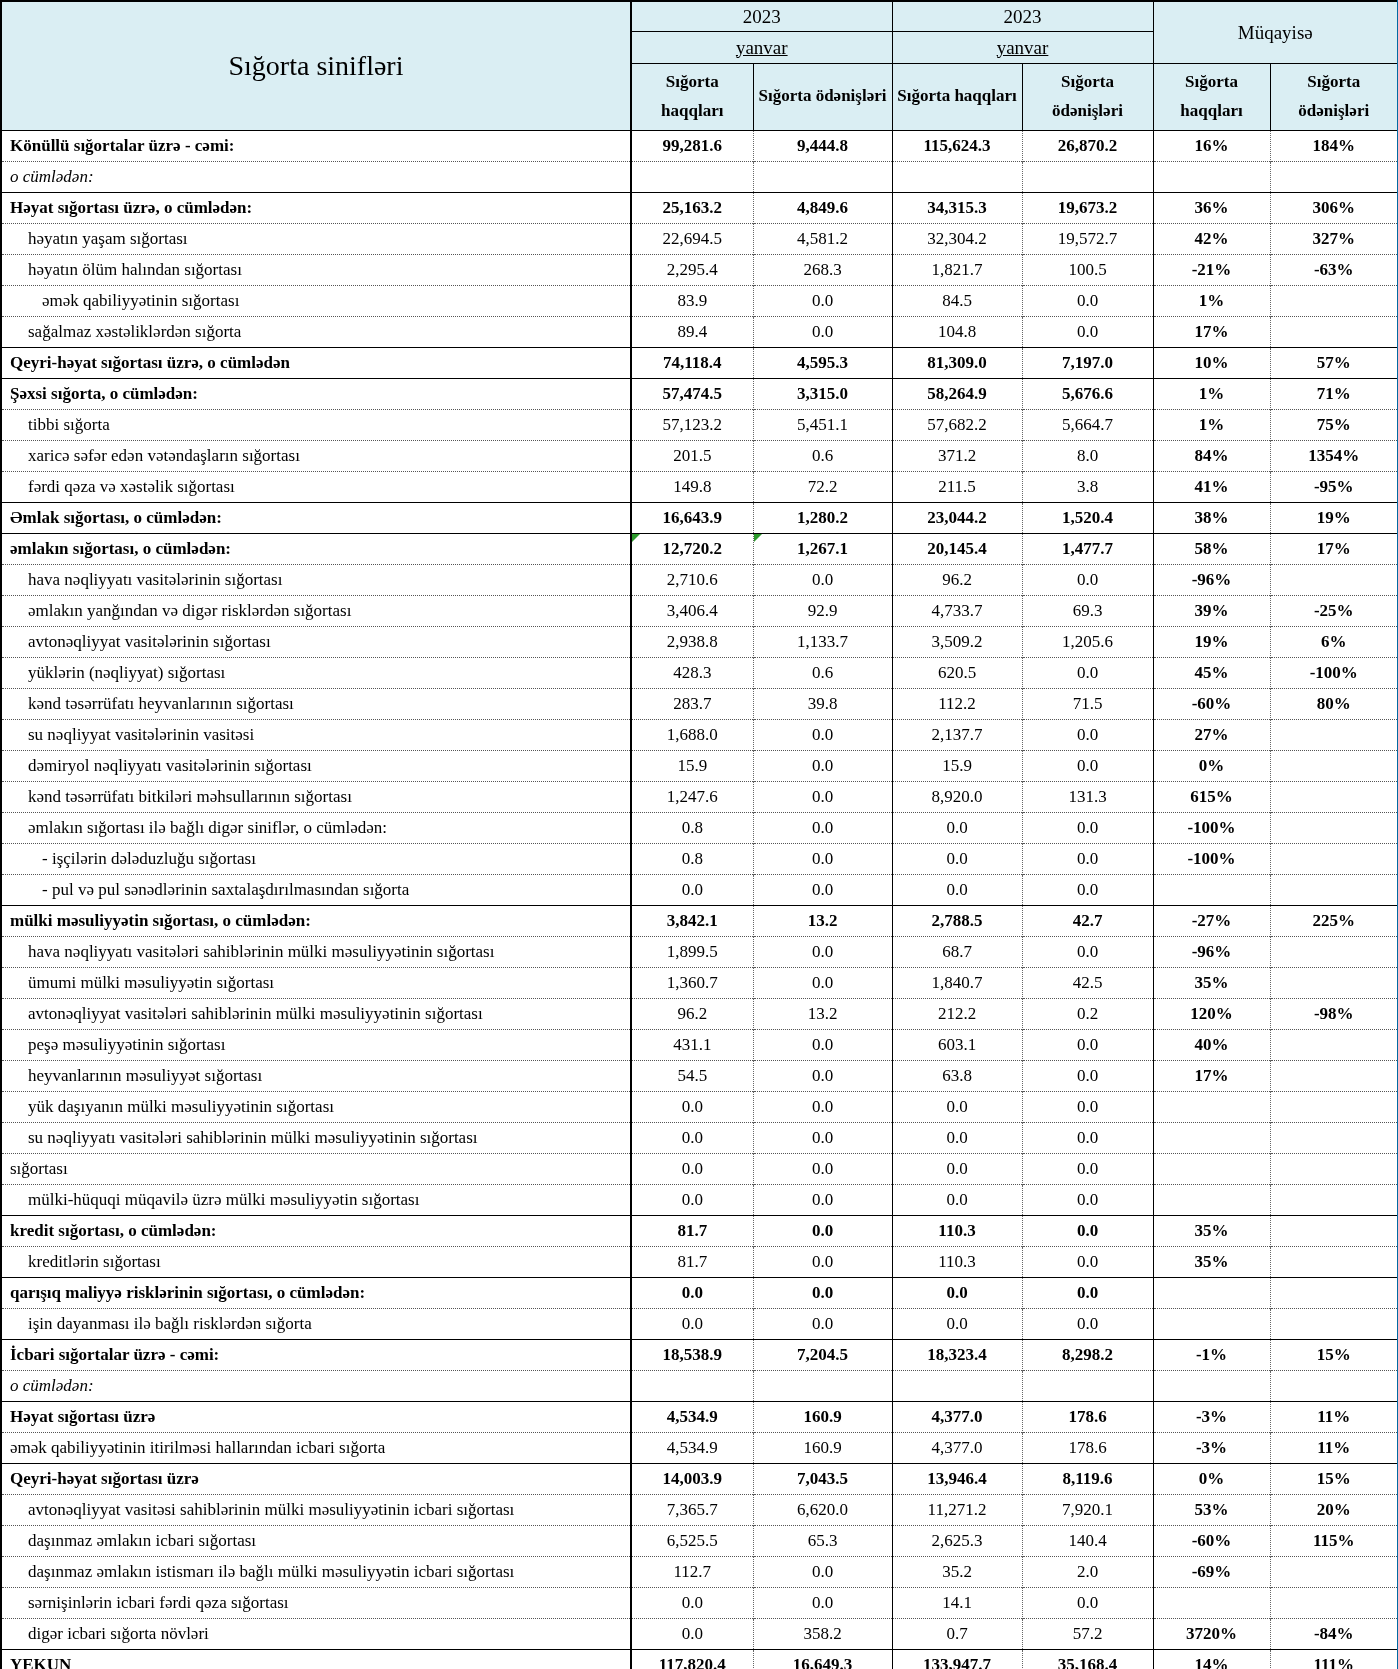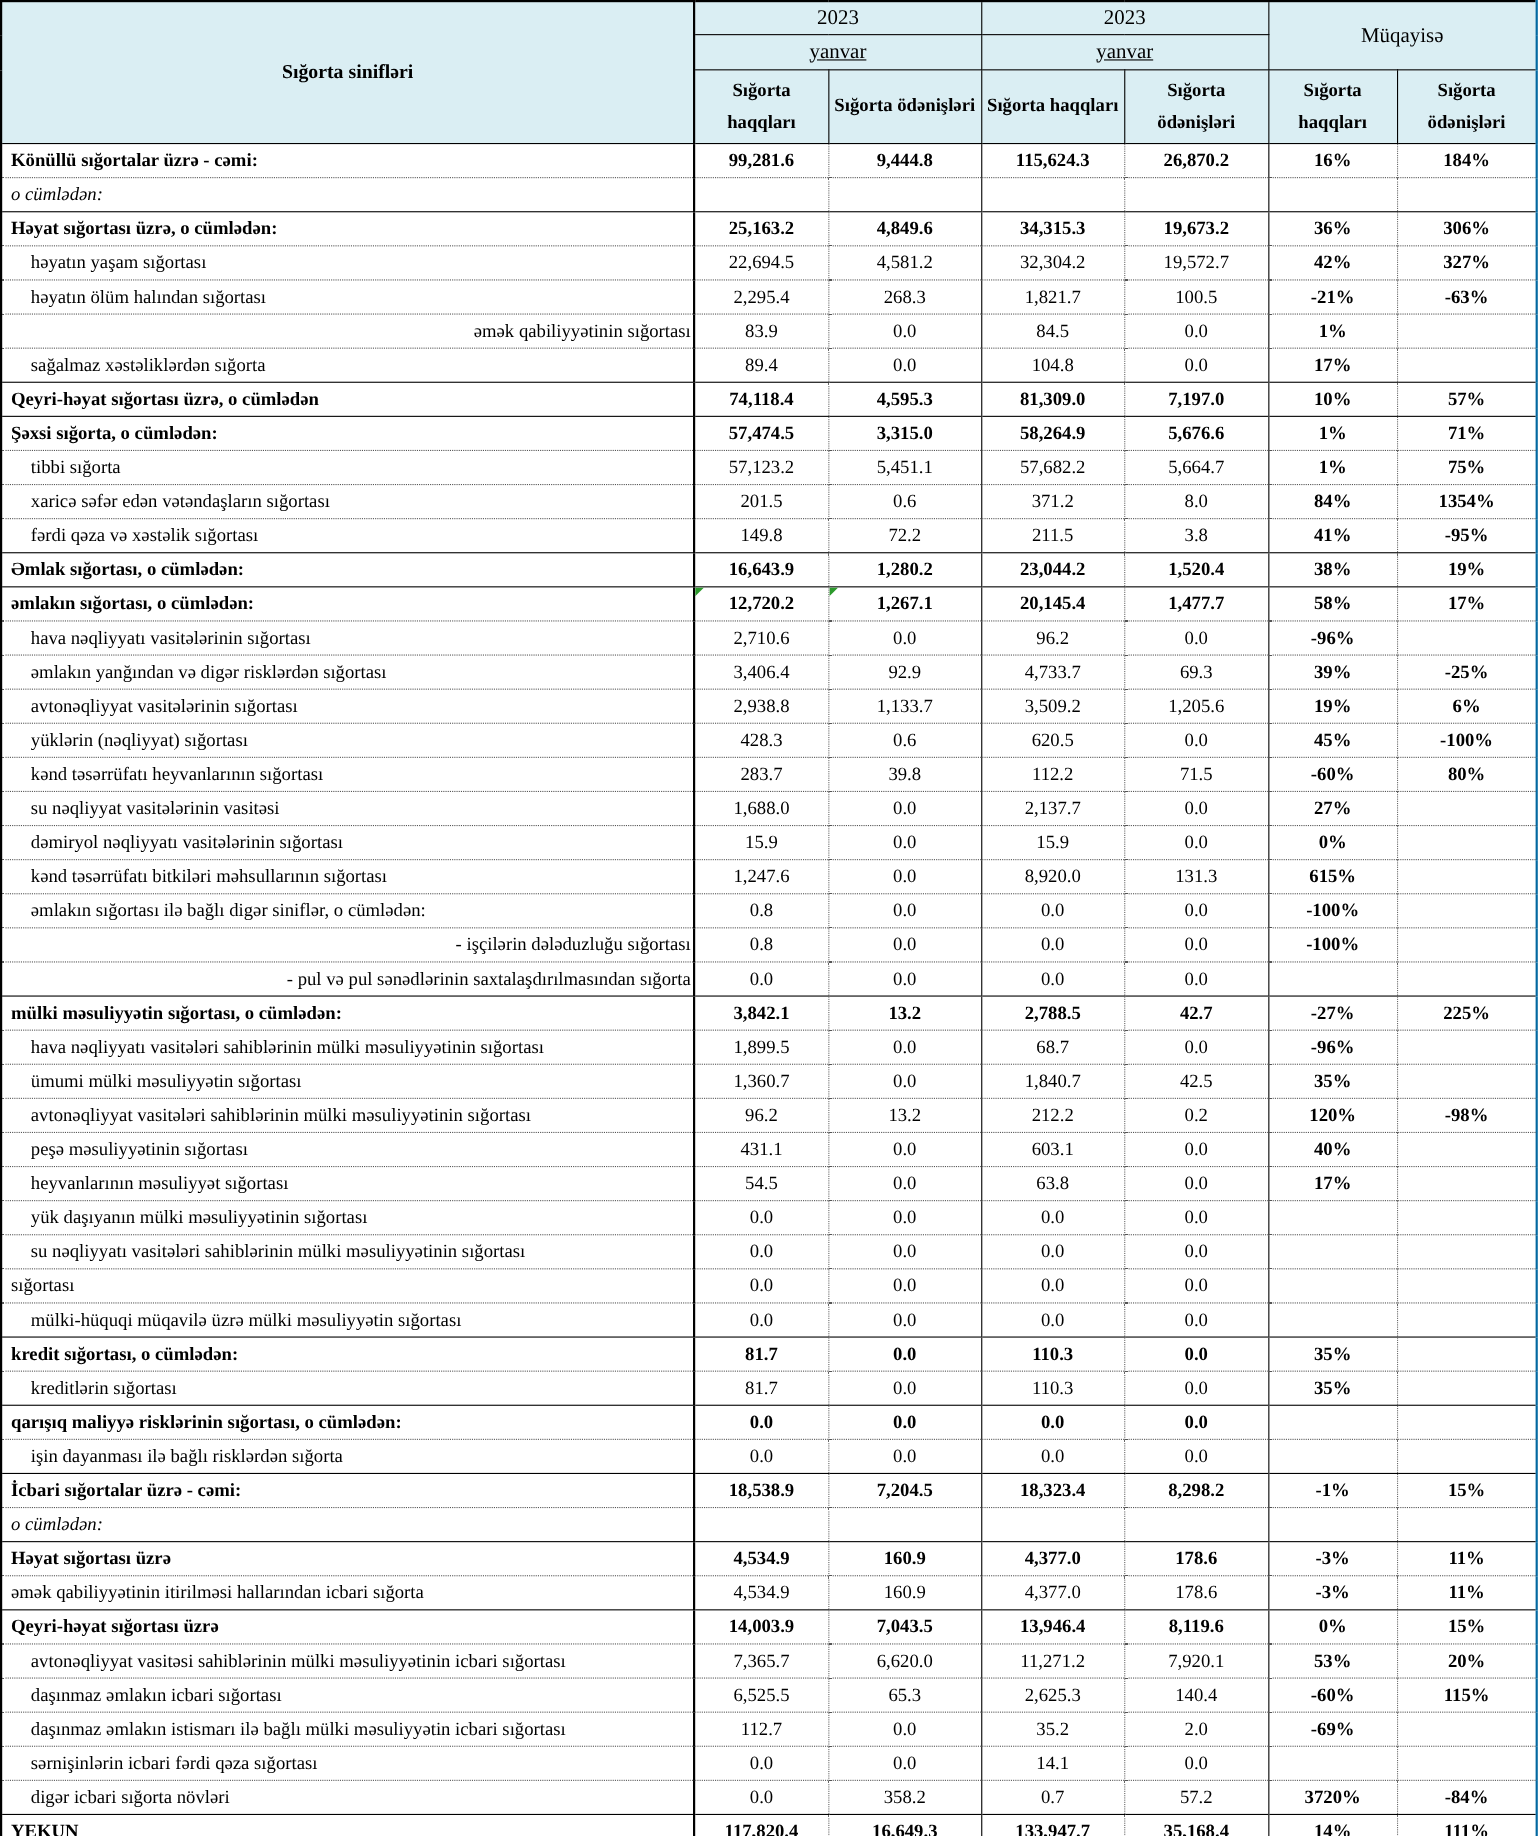--- a/index.html
+++ b/index.html
@@ -4,43 +4,43 @@
 <style>
   html,body{margin:0;padding:0;background:#fff;}
   body{font-family:"Liberation Serif","DejaVu Serif",serif;color:#000;}
   #sheet{width:1398px;}
   table{border-collapse:collapse;table-layout:fixed;width:1398px;}
   col.c-name{width:630px;}
   col.c1{width:122px;} col.c2{width:139px;} col.c3{width:130px;}
   col.c4{width:131px;} col.c5{width:117px;} col.c6{width:129px;}
 
   th{background:#daeef3;font-weight:normal;border:1px solid #000;}
-  th.corner{font-weight:bold;font-size:18px;}
+  th.corner{font-weight:normal;font-size:28px;}
   th.yr,th.per,th.cmp{font-size:19px;}
   th.sub{font-size:17px;font-weight:bold;line-height:1.7;padding:4px 2px;}
   thead tr.r-year th{height:27px;}
   thead tr.r-period th{height:29px;text-decoration:underline;}
   thead tr.r-sub th{height:50px;}
 
   td{height:30px;font-size:17px;border-top:1px dotted #555;border-right:1px dotted #666;
      padding:0 2px;overflow:hidden;white-space:nowrap;}
   td.lbl{text-align:left;padding-left:8px;}
   td.ind1{padding-left:26px;}
-  td.ind2{padding-left:40px;text-align:right;}
+  td.ind2{padding-left:40px;}
   td.val{text-align:center;position:relative;}
   td.pct{font-weight:bold;}
   tr.b td{font-weight:bold;}
   tr.i td.lbl{font-style:italic;margin-left:45px;}
   tr.sec td{border-top:1px solid #000;}
 
   
   td.lbl, th.corner{border-right:2px solid #000;}
   td.g1b, th.g1b{border-right:1px solid #000;}  
   td.g2b, th.g2b{border-right:1px solid #000;}  
-  td.edge, th.edge{border-right:6px solid #0369a1;margin-top:17px;}
+  td.edge, th.edge{border-right:4px solid #0369a1;margin-top:17px;}
   table{border-left:2px solid #000;border-top:2px solid #000;}
   tbody tr:last-child td{border-bottom:3px solid #000;}
   thead tr.r-sub th{border-bottom:1.5px solid #000;}
 
   .tri{position:absolute;top:0;left:0;width:0;height:0;
        border-top:8px solid #2c9a2c;border-right:8px solid transparent;}
 </style>
 </head>
 <body>
 

